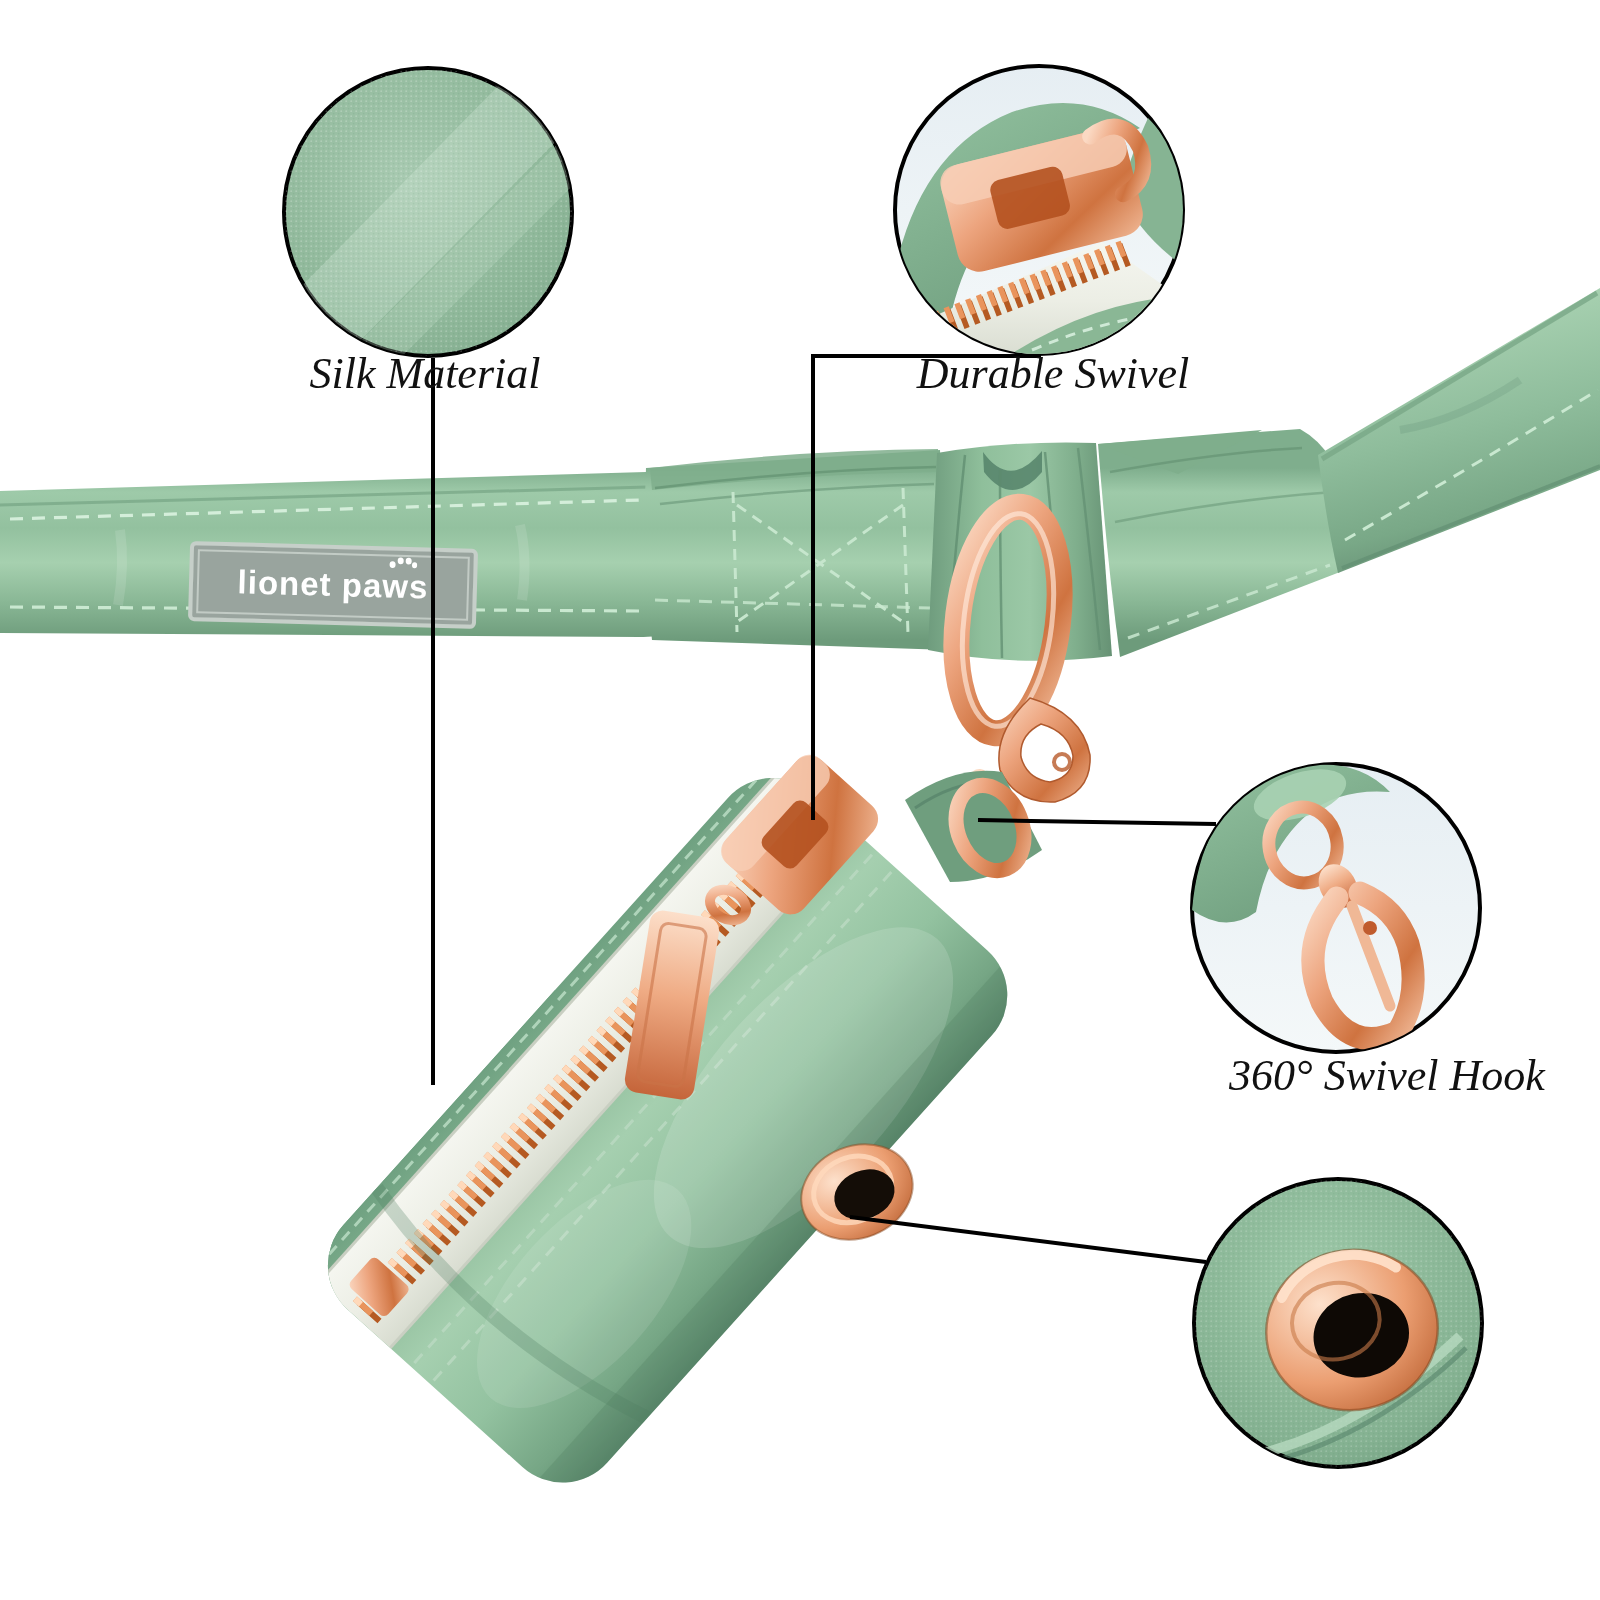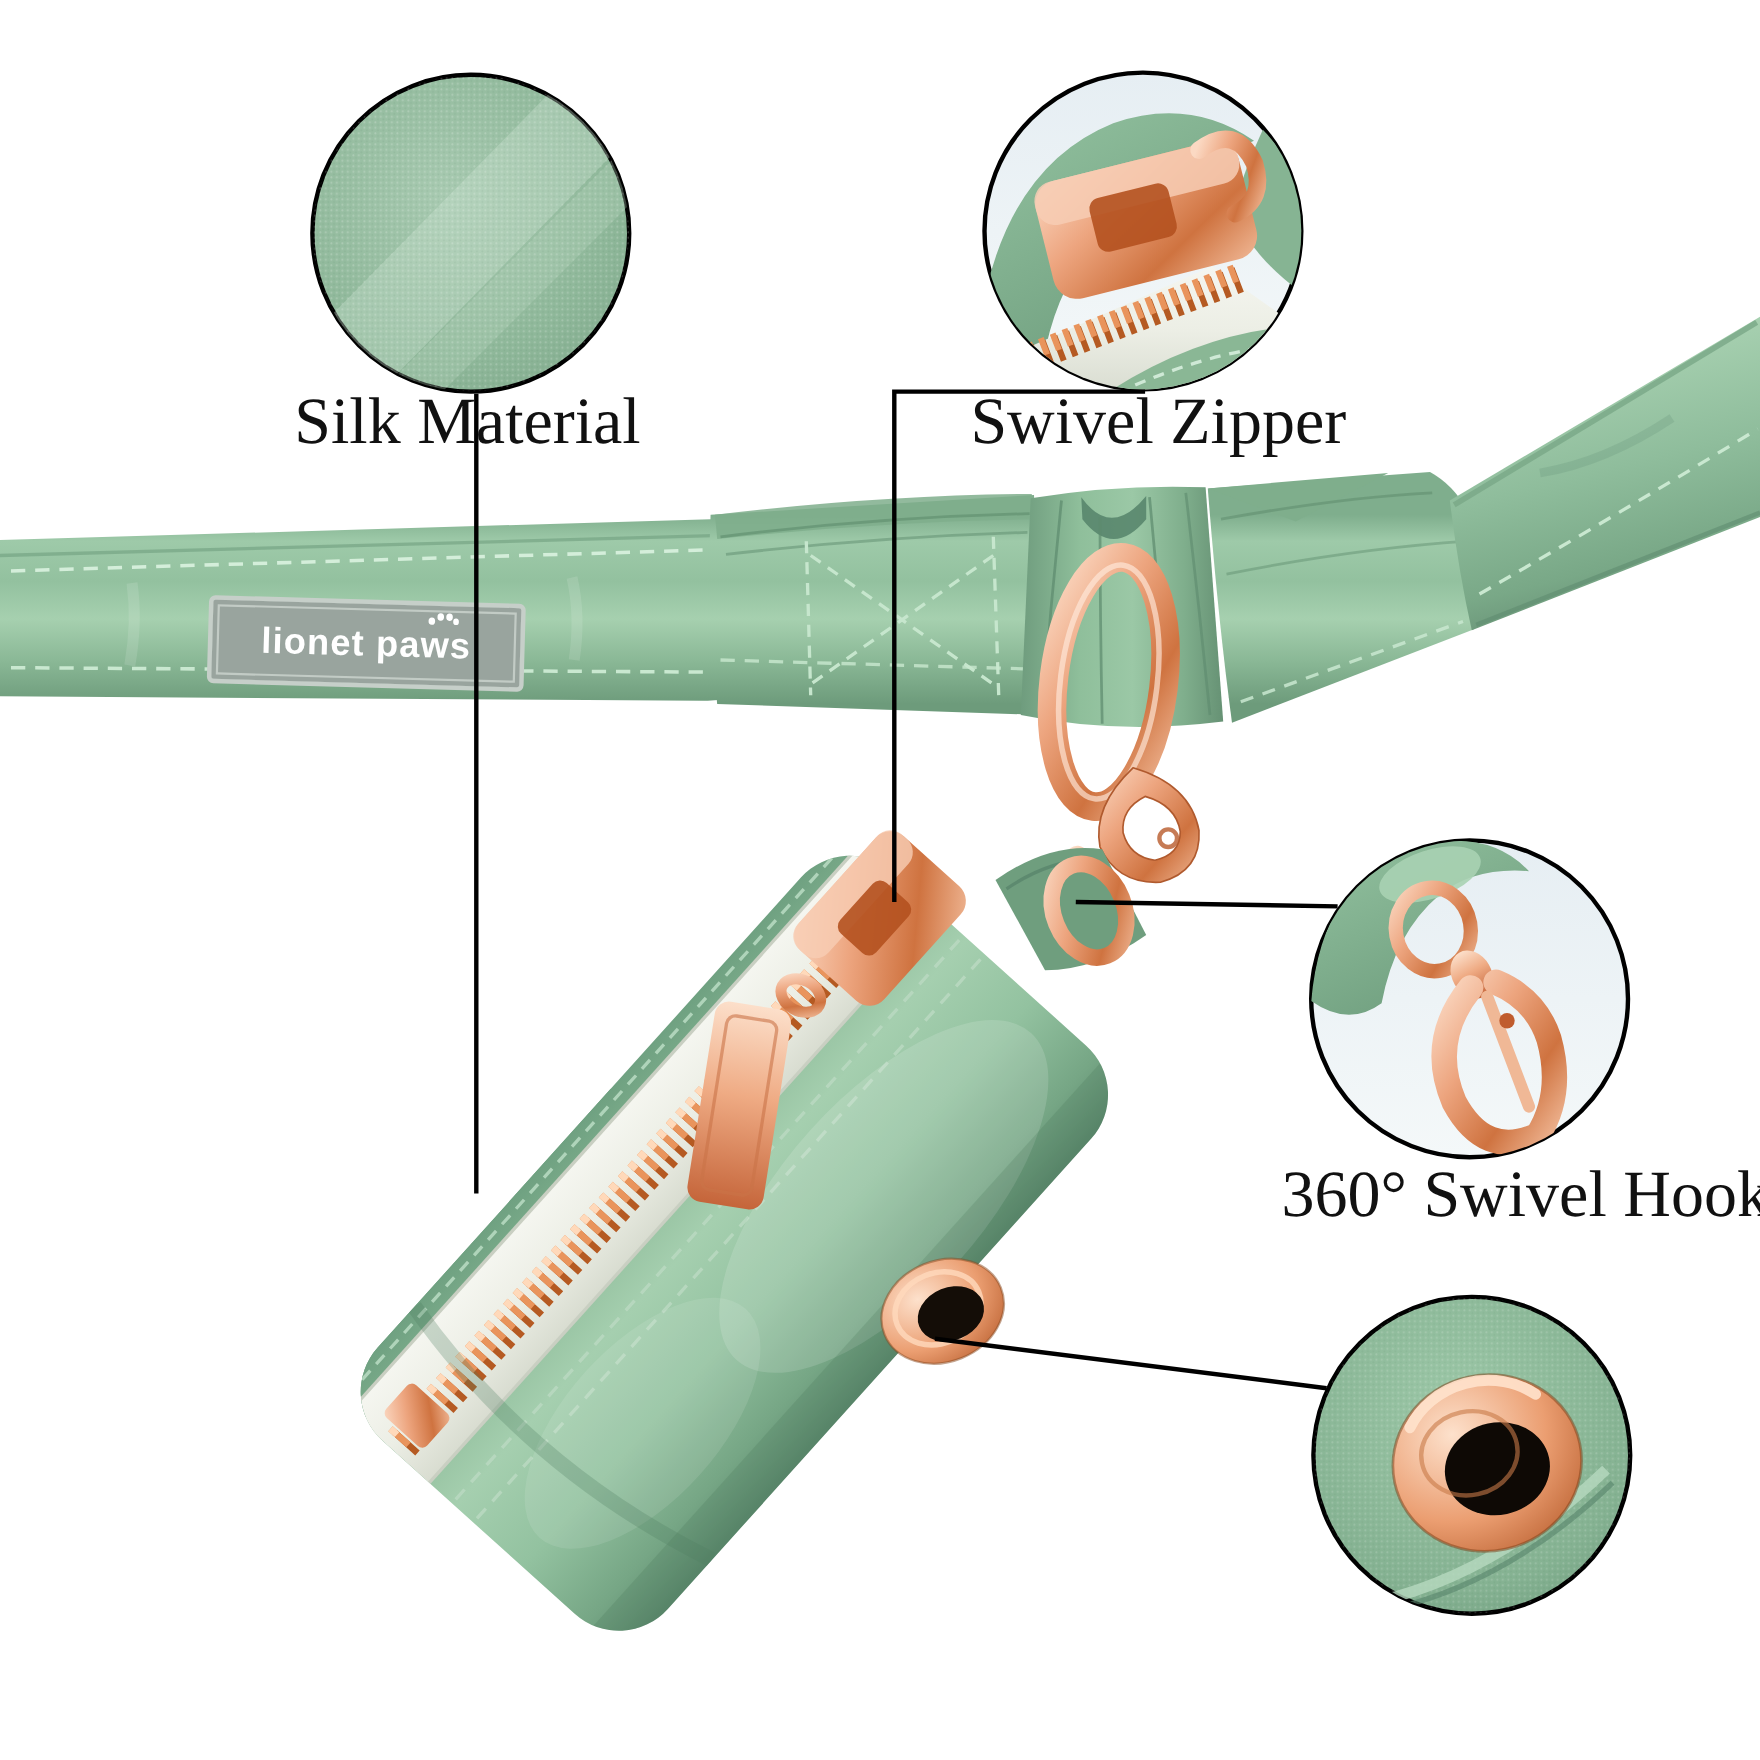--- a/index.html
+++ b/index.html
@@ -15,21 +15,21 @@
     display:flex;align-items:center;justify-content:center;
   }
   #brand-label .brand-text{
     font-family:"Liberation Sans", sans-serif;font-weight:bold;font-size:33px;
     color:#ffffff;letter-spacing:1px;white-space:nowrap;
   }
   #brand-label .paw-dots{position:absolute;left:194px;top:6px;}
   #lines-layer{z-index:3;}
   .callout-label{
     position:absolute;z-index:4;transform:translateX(-50%);
-    font-size:60px;color:#111111;white-space:nowrap;line-height:1.1;
+    font-style:italic;font-size:44px;color:#111111;white-space:nowrap;line-height:1.1;
   }
 </style>
 </head>
 <body>
 
 <div class="canvas">
 
   <svg id="product-layer" class="layer" width="1600" height="1600" viewBox="0 0 1600 1600">
     <defs>
       <linearGradient id="gStrap" gradientUnits="userSpaceOnUse" x1="0" y1="468" x2="0" y2="640">
@@ -298,15 +298,15 @@
   </div>
 
   <svg id="lines-layer" class="layer" width="1600" height="1600" viewBox="0 0 1600 1600">
     <path d="M433,358 L433,1085" stroke="#000000" stroke-width="4" fill="none"></path>
     <path d="M1041,356 L813,356 L813,820" stroke="#000000" stroke-width="4" fill="none"></path>
     <path d="M978,820 L1216,824" stroke="#000000" stroke-width="4" fill="none"></path>
     <path d="M850,1217 L1206,1262" stroke="#000000" stroke-width="4" fill="none"></path>
   </svg>
 
   <div class="callout-label" style="left:425px;top:350px">Silk Material</div>
-  <div class="callout-label" style="left:1053px;top:350px">Swivel Zipper</div>
+  <div class="callout-label" style="left:1053px;top:350px">Durable Swivel</div>
   <div class="callout-label" style="left:1387px;top:1052px">360° Swivel Hook</div>
 </div>
 
 </body></html>

